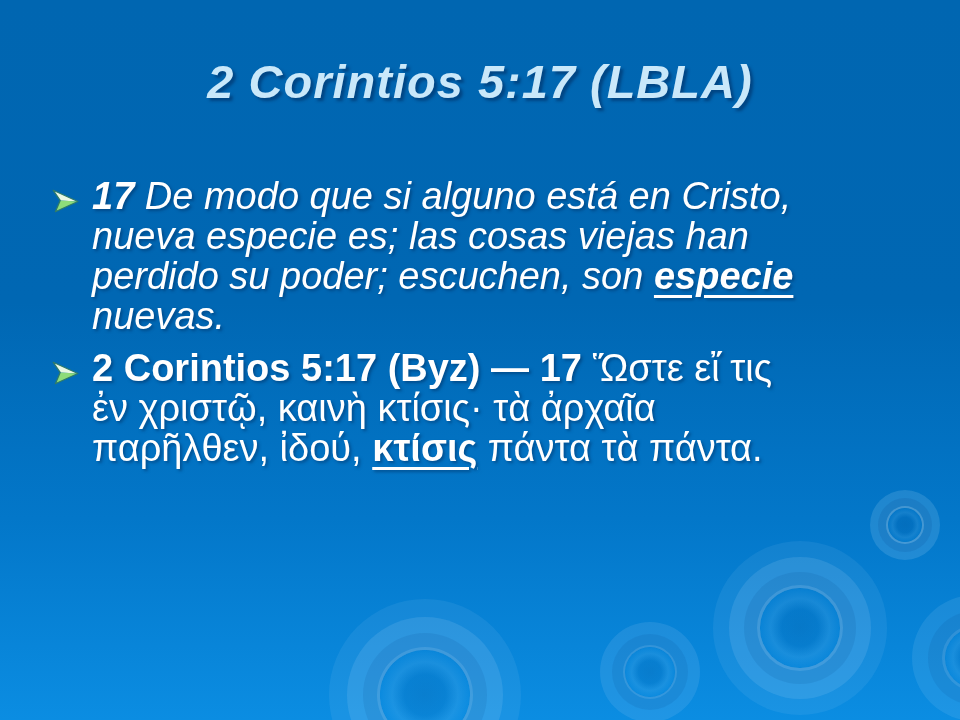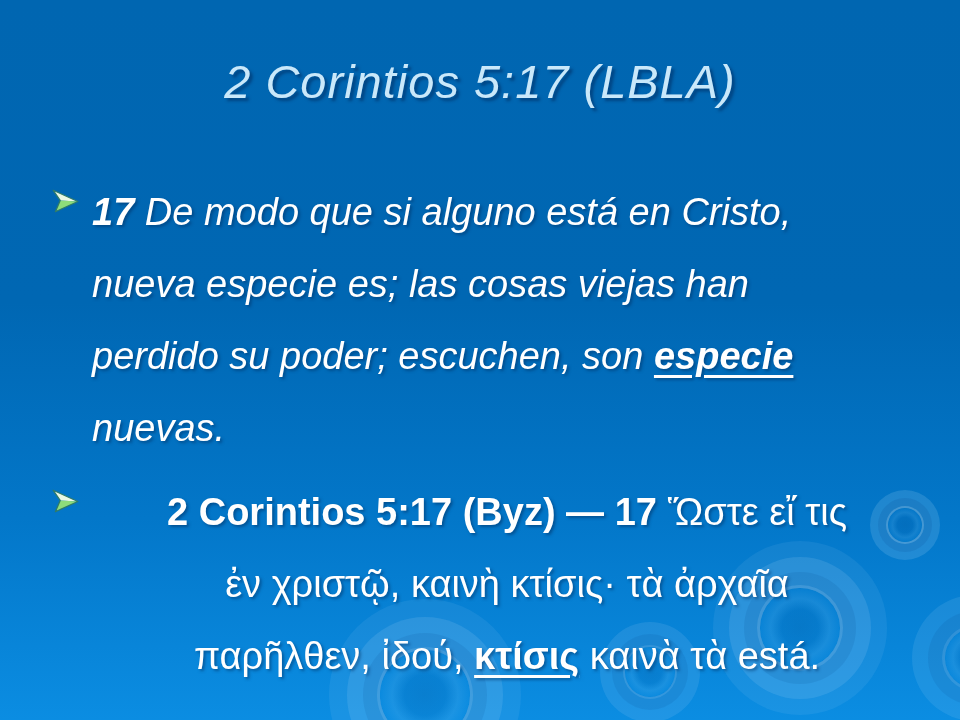--- a/index.html
+++ b/index.html
@@ -37,36 +37,36 @@
       0 0 0 10px rgba(0,60,130,0.12), 0 0 0 16px rgba(0,0,0,0),
       0 0 0 18px rgba(215,240,255,0.14); }
   .ripple-5 { left:945px; top:628px; width:60px; height:60px;
     box-shadow: 0 0 0 3px rgba(205,232,255,0.13), 0 0 0 14px rgba(0,0,0,0),
       0 0 0 17px rgba(0,60,130,0.10), 0 0 0 30px rgba(0,0,0,0),
       0 0 0 33px rgba(205,232,255,0.10); }
 
   
   .title {
     position:absolute; z-index:2; top:54px; left:0; width:100%; margin:0;
-    text-align:center; font-size:47px; font-weight:normal; font-style:italic;
+    text-align:center; font-size:47px; font-weight:bold; font-style:italic;
     letter-spacing:1px; color:var(--title-text,#c9e8fa);
     text-shadow:3px 3px 3px rgba(0,42,92,0.55);
   }
 
   
   .body { position:absolute; z-index:2; left:50px; top:176px; width:872px; }
   .bullet-row { display:flex; align-items:flex-start; }
-  .bullet-row + .bullet-row { margin-top:12px;text-align:center; }
+  .bullet-row + .bullet-row { margin-top:12px; }
   .marker { flex:0 0 42px; padding-top:12px; }
   .marker svg { display:block; }
   .marker .face-top    { fill:var(--bullet-fill-light,#eaf8e4); }
   .marker .face-bottom { fill:var(--bullet-fill-dark,#8edc7a); }
   .marker .outline     { fill:none; stroke:var(--bullet-outline,#2e7a6b); stroke-width:1.2; stroke-linejoin:round; }
   .btext {
-    flex:1 1 auto; font-size:38px; line-height:72px;
+    flex:1 1 auto; font-size:38px; line-height:40px;
     color:var(--body-text,#ffffff);
     text-shadow:2px 2px 3px rgba(0,45,95,0.5);
     white-space:pre-wrap;
   }
   .btext .b { font-weight:bold; }
   .btext .i { font-style:italic; }
   .btext .u { text-decoration:underline; text-decoration-thickness:3px; text-underline-offset:6px; }
 </style>
 </head>
 <body>
@@ -100,17 +100,17 @@
     <div class="bullet-row">
       <span class="marker">
         <svg width="30" height="26" viewBox="0 0 28 24" aria-hidden="true">
           <polygon class="face-top" points="3,2 26,12.5 9.5,11.5"></polygon>
           <polygon class="face-bottom" points="9.5,11.5 26,12.5 5,22"></polygon>
           <polygon class="outline" points="3,2 26,12.5 5,22 9.5,11.5"></polygon>
         </svg>
       </span>
       <div class="btext"><span class="b">2 Corintios 5:17 (Byz) — 17 </span><span>Ὥστε εἴ τις
 ἐν χριστῷ, καινὴ κτίσις· τὰ ἀρχαῖα
-παρῆλθεν, ἰδού, </span><span class="b u">κτίσις</span><span> καινὰ τὰ está.</span></div>
+παρῆλθεν, ἰδού, </span><span class="b u">κτίσις</span><span> πάντα τὰ πάντα.</span></div>
     </div>
 
   </div>
 </div>
 
 </body></html>

